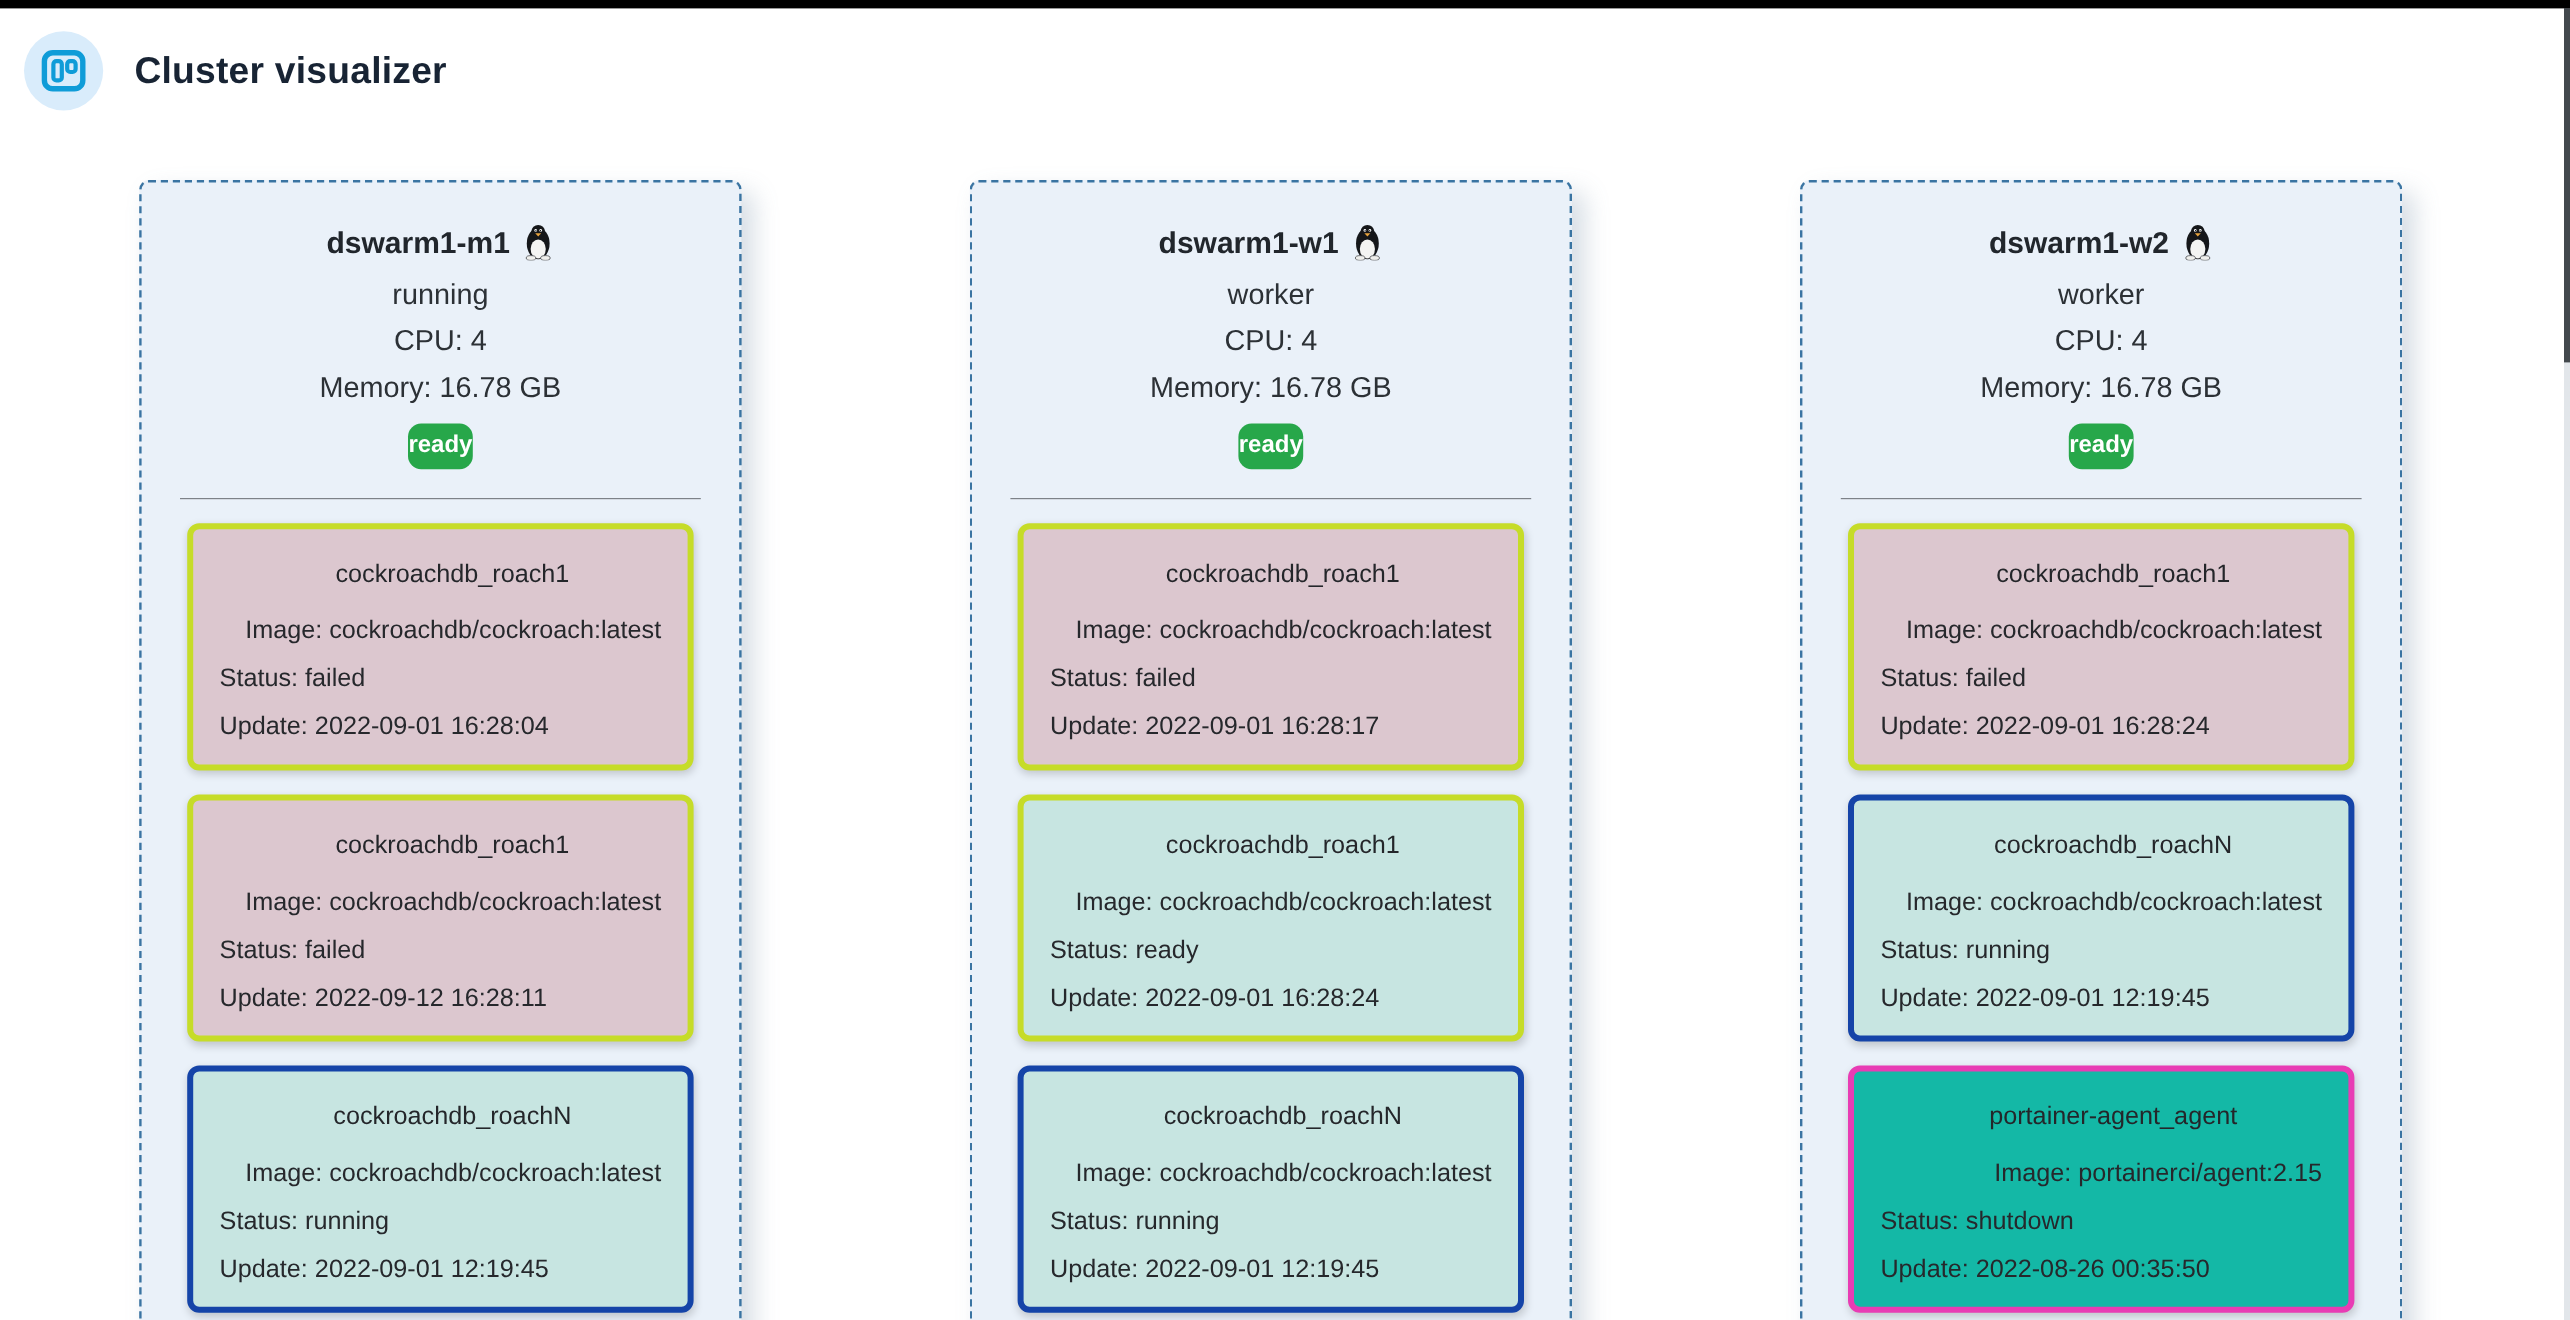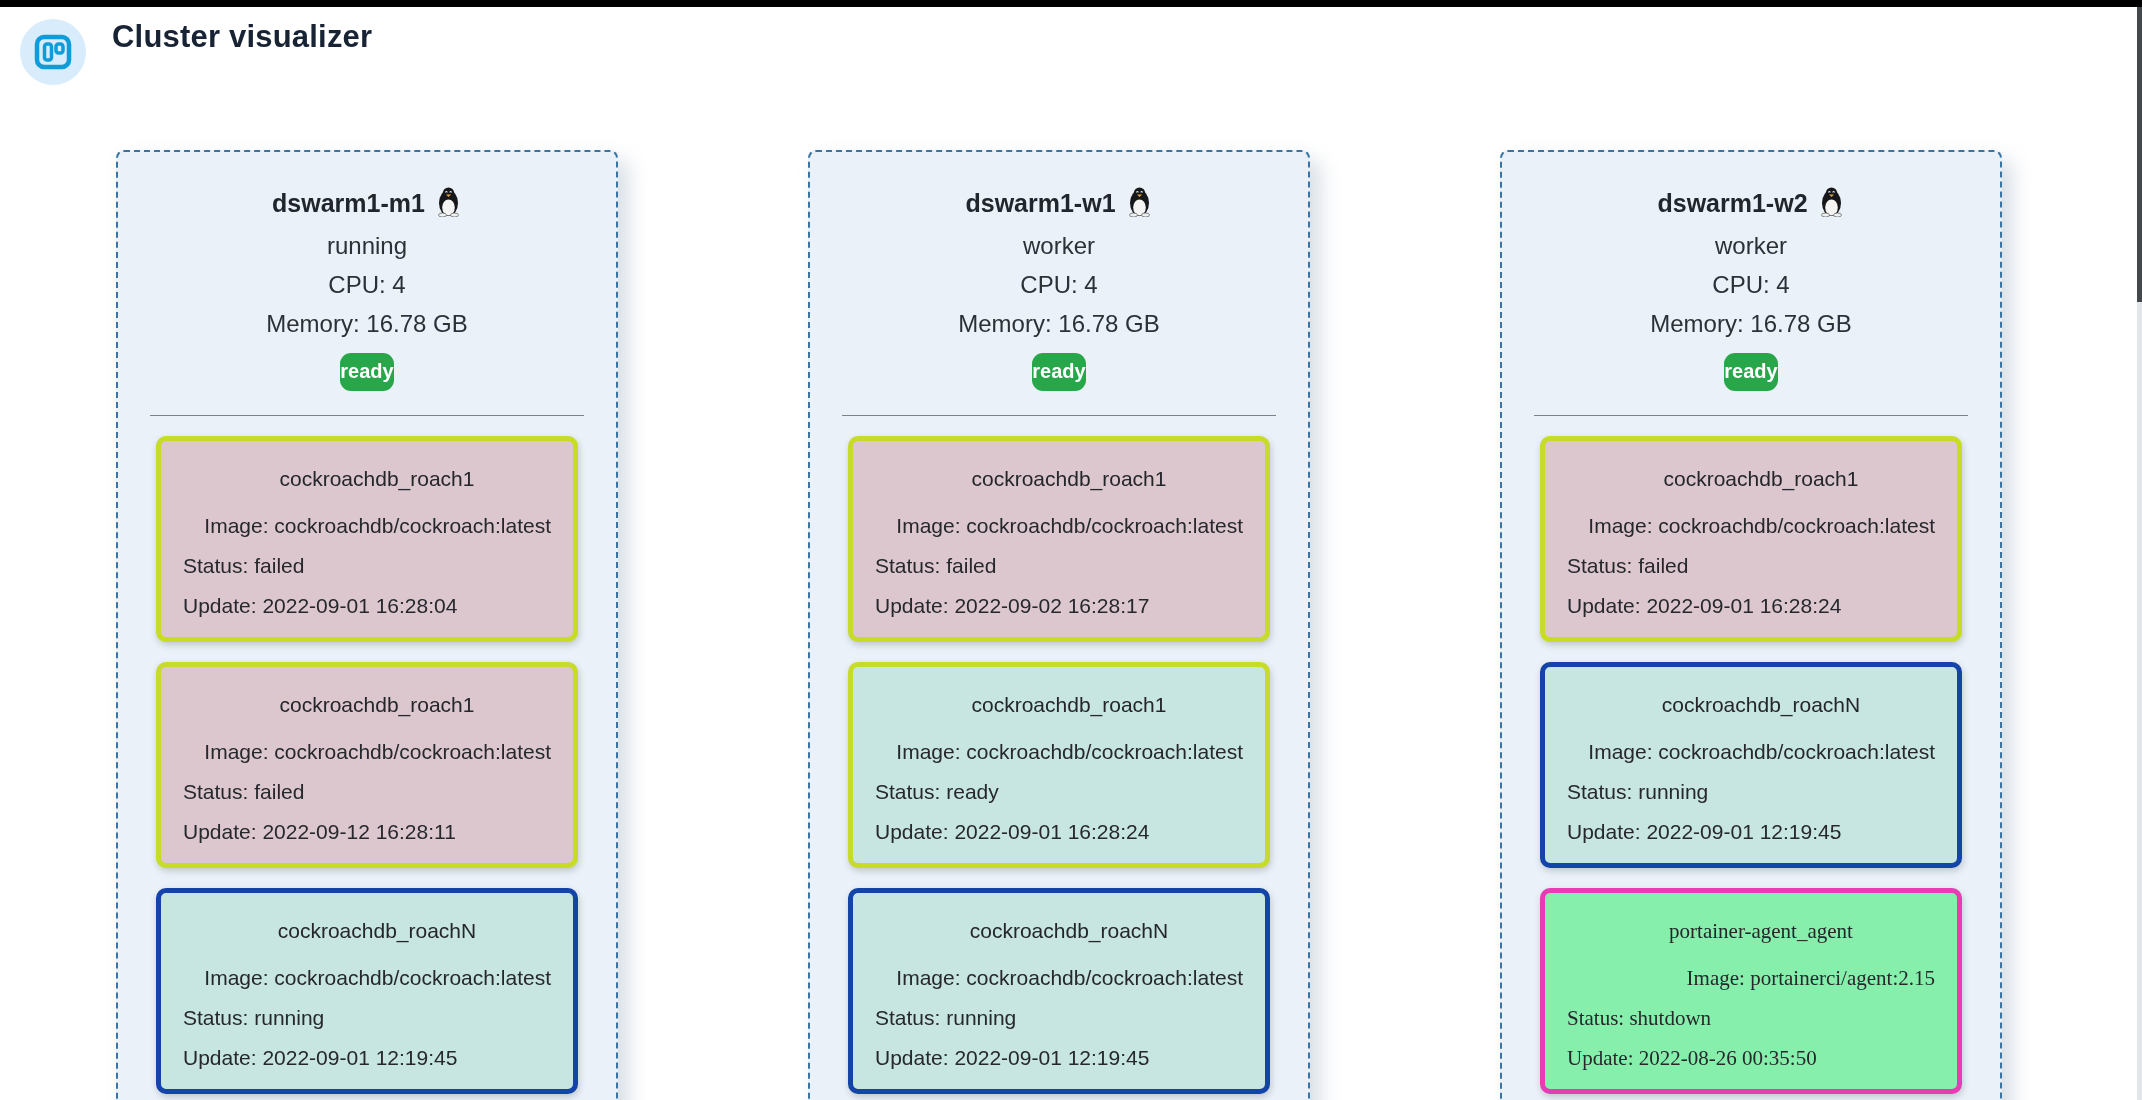--- a/index.html
+++ b/index.html
@@ -1,21 +1,21 @@
 <!DOCTYPE html>
 <html><head>
 <meta charset="utf-8">
 <style>
   * { margin:0; padding:0; box-sizing:border-box; }
   html,body { width:2142px; height:1100px; overflow:hidden; background:#ffffff;
               font-family:"Liberation Sans","DejaVu Sans",sans-serif; }
 
   .topbar { height:7px; background:#000; width:100%; }
 
-  .app-header { display:flex; align-items:flex-start; gap:26px; padding:12px 0 0 20px; height:92px; }
+  .app-header { display:flex; align-items:center; gap:26px; padding:12px 0 0 20px; height:92px; }
   .logo-circle { width:66px; height:66px; border-radius:50%; background:#d9ecfb;
                  display:flex; align-items:center; justify-content:center; flex:0 0 auto; }
   .page-title { font-size:31px; font-weight:bold; color:#18python2434; color:#182434; letter-spacing:.2px; }
 
   .nodes-row { display:flex; justify-content:space-between; align-items:flex-start;
                padding:0 140px 0 116px; margin-top:51px; }
 
   .node-card { width:502px; height:1060px; background:#eaf1f9;
                border:2px dashed #3a74a2; border-radius:8px;
                box-shadow:10px 10px 20px rgba(110,135,160,.28);
@@ -127,21 +127,21 @@
     <div class="node-line">CPU: 4</div>
     <div class="node-line">Memory: 16.78 GB</div>
     <div><span class="status-badge" style="background: rgb(39, 167, 74); color: rgb(255, 255, 255);">ready</span></div>
     <hr class="divider">
 
     <div class="task-card" style="background: rgb(220, 199, 207); border-color: rgb(198, 220, 40);">
       <div class="task-title">cockroachdb_roach1</div>
       <div class="task-lines">
         <div class="task-line">Image: cockroachdb/cockroach:latest</div>
         <div class="task-line">Status: failed</div>
-        <div class="task-line">Update: 2022-09-02 16:28:17</div>
+        <div class="task-line">Update: 2022-09-01 16:28:17</div>
       </div>
     </div>
     <div class="task-card" style="background: rgb(199, 229, 225); border-color: rgb(198, 220, 40);">
       <div class="task-title">cockroachdb_roach1</div>
       <div class="task-lines">
         <div class="task-line">Image: cockroachdb/cockroach:latest</div>
         <div class="task-line">Status: ready</div>
         <div class="task-line">Update: 2022-09-01 16:28:24</div>
       </div>
     </div>
@@ -186,21 +186,21 @@
       </div>
     </div>
     <div class="task-card" style="background: rgb(199, 229, 225); border-color: rgb(21, 68, 168);">
       <div class="task-title">cockroachdb_roachN</div>
       <div class="task-lines">
         <div class="task-line">Image: cockroachdb/cockroach:latest</div>
         <div class="task-line">Status: running</div>
         <div class="task-line">Update: 2022-09-01 12:19:45</div>
       </div>
     </div>
-    <div class="task-card" style="background: #86efac; border-color: rgb(232, 60, 180); font-family: Liberation Serif, serif;">
+    <div class="task-card" style="background: #14b8a6; border-color: rgb(232, 60, 180);">
       <div class="task-title">portainer-agent_agent</div>
       <div class="task-lines">
         <div class="task-line">Image: portainerci/agent:2.15</div>
         <div class="task-line">Status: shutdown</div>
         <div class="task-line">Update: 2022-08-26 00:35:50</div>
       </div>
     </div>
   </section>
 </main>
 

